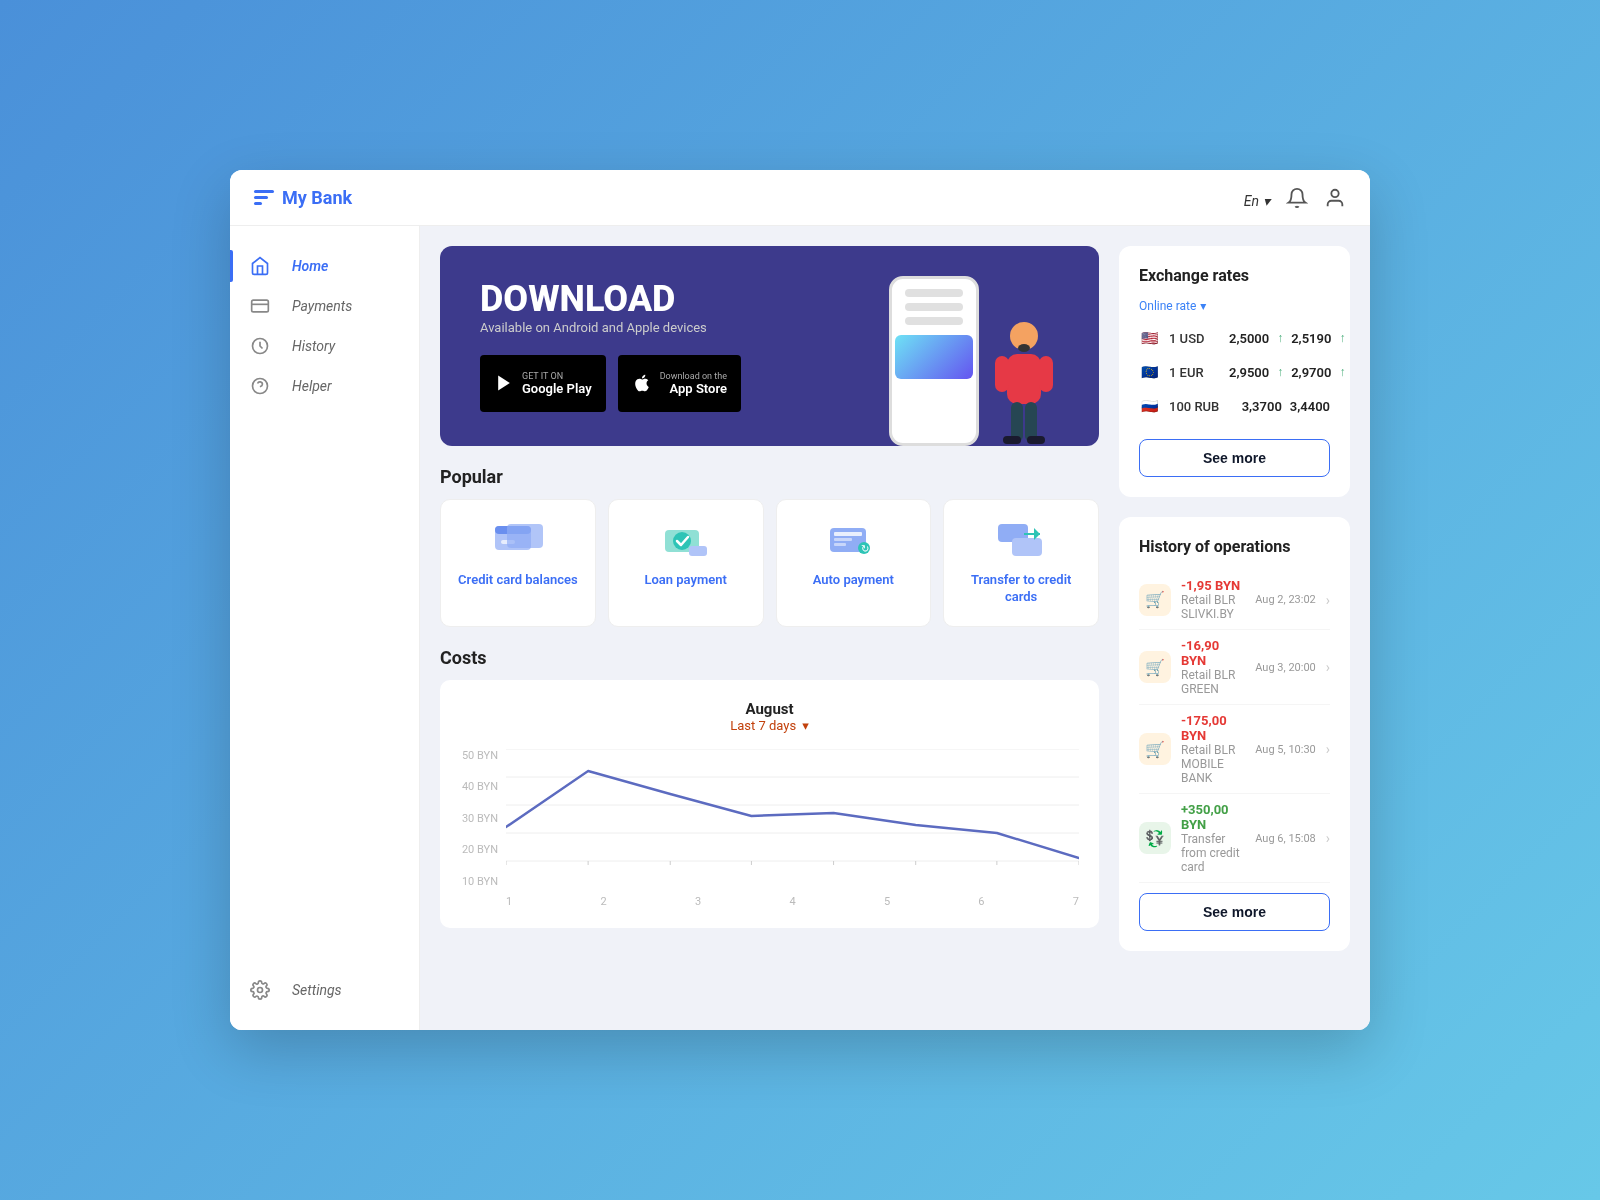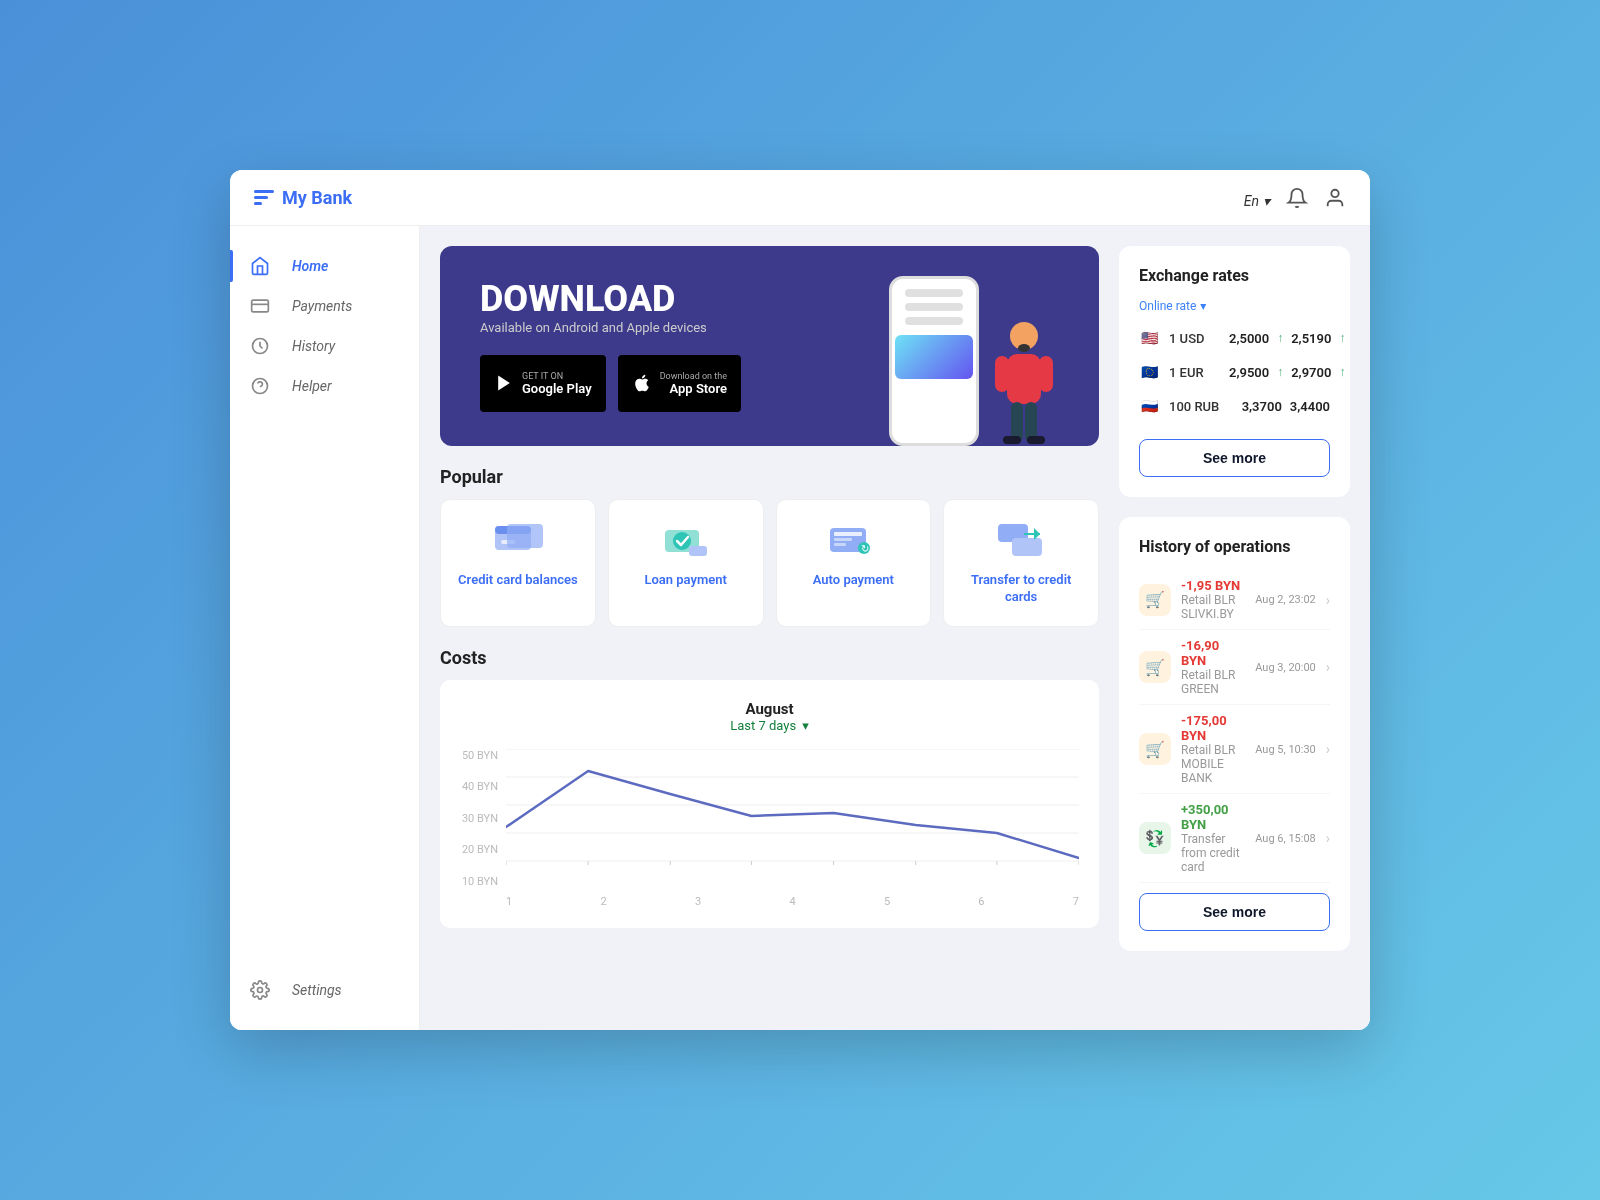--- a/index.html
+++ b/index.html
@@ -271,21 +271,21 @@
     .costs-chart-title {
       font-size: 15px;
       font-weight: 700;
       color: #222;
     }
     .period-selector {
       display: flex;
       align-items: center;
       gap: 6px;
       font-size: 13px;
-      color: #15803d;
+      color: #c2410c;
       cursor: pointer;
     }
     
     .panel-card {
       background: #fff;
       border-radius: 12px;
       padding: 20px;
     }
     .panel-title {
       font-size: 16px;

